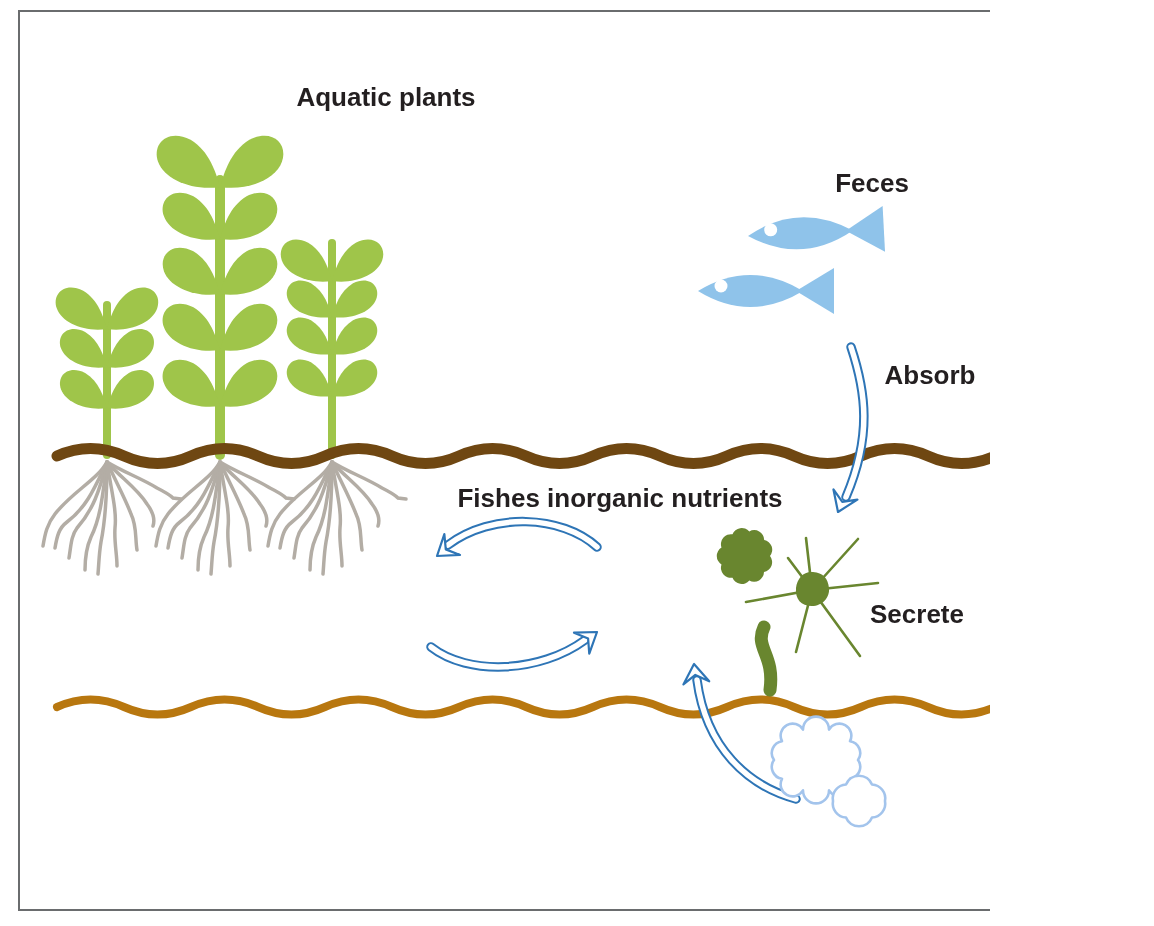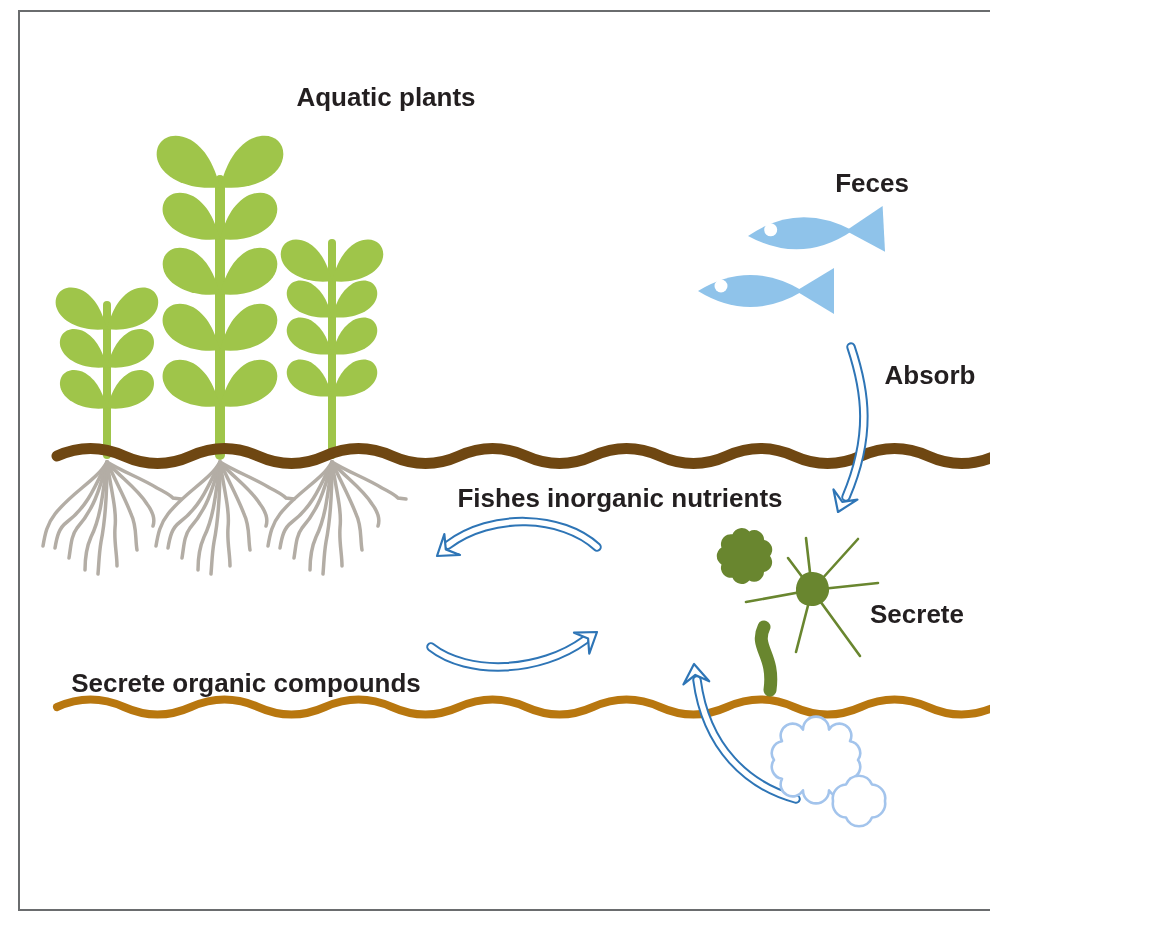--- a/index.html
+++ b/index.html
@@ -141,14 +141,13 @@
     <g>
       <path class="cloud" d="M885,801 A14,14 0 0 1 872,817.5 A14,14 0 0 1 846,817.5 A14,14 0 0 1 833,801 A14,14 0 0 1 846,784.5 A14,14 0 0 1 872,784.5 A14,14 0 0 1 885,801 Z"></path>
     </g>
   </svg>
 
   <div class="lbl" style="left:386px;top:84px">Aquatic plants</div>
   <div class="lbl" style="left:872px;top:170px">Feces</div>
   <div class="lbl" style="left:930px;top:362px">Absorb</div>
   <div class="lbl" style="left:620px;top:485px">Fishes inorganic nutrients</div>
   <div class="lbl" style="left:917px;top:601px">Secrete</div>
-  <div class="lbl" style="left:246px;top:670px">Secrete organic compounds</div>
 </div>
 
 </body></html>

